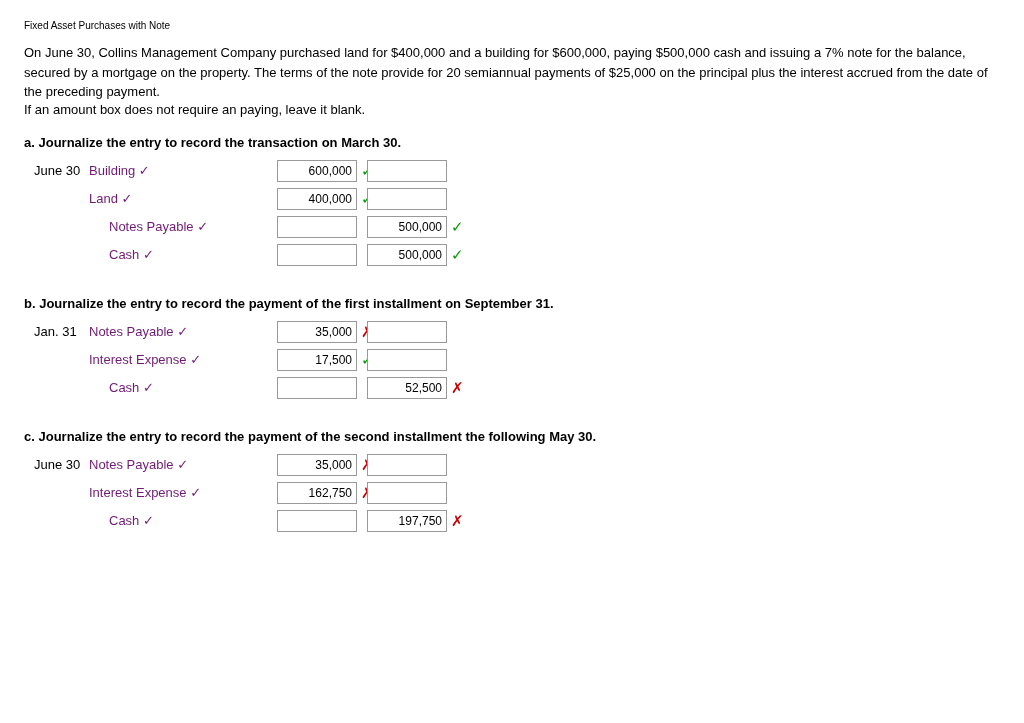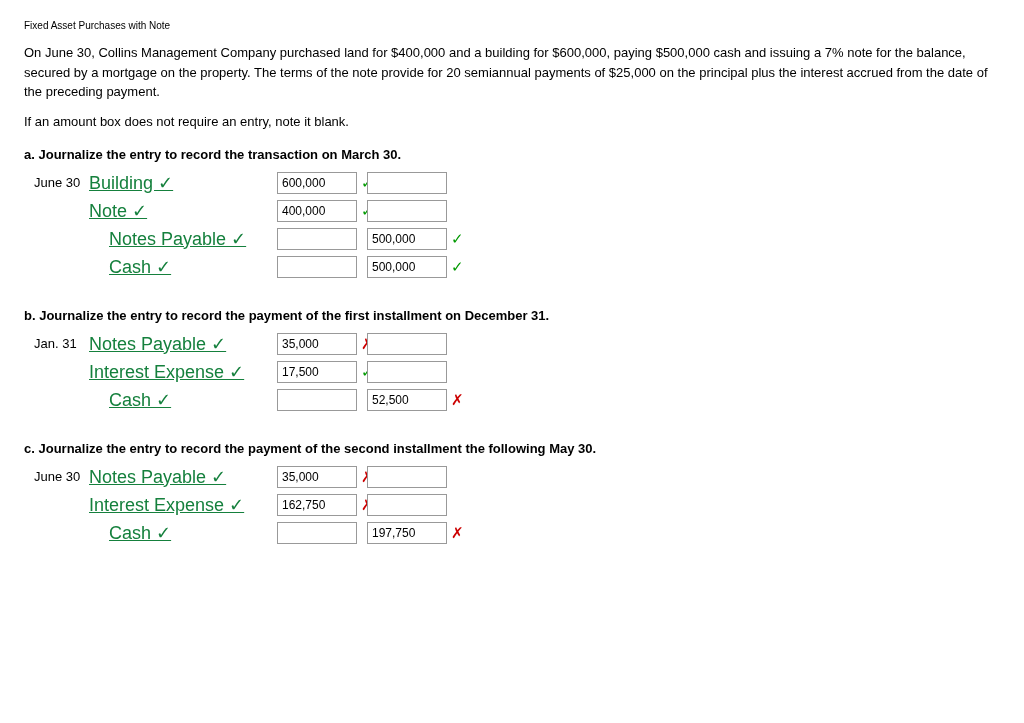--- a/index.html
+++ b/index.html
@@ -12,21 +12,20 @@
       width: 1024px;
       min-height: 723px;
     }
     .page-title {
       font-size: 10px;
       margin-bottom: 12px;
     }
     .intro-text {
       font-size: 13px;
       line-height: 1.5;
-      margin-bottom: 12px;
     }
     .instruction {
       font-size: 13px;
       margin-bottom: 18px;
     }
     .section-label {
       font-weight: bold;
       font-size: 13px;
       margin-bottom: 10px;
     }
@@ -44,23 +43,22 @@
     .date-col {
       width: 55px;
       font-size: 13px;
       flex-shrink: 0;
     }
     .account-col {
       width: 180px;
       flex-shrink: 0;
     }
     .account-link {
-      color: #15803d;
-      text-decoration: underline;
-      font-size: 18px;
+      color: #701a75;
+      font-size: 13px;
       cursor: pointer;
     }
     .account-link-indented {
       margin-left: 20px;
     }
     .debit-col {
       width: 90px;
       flex-shrink: 0;
       margin-left: 8px;
     }
@@ -77,41 +75,42 @@
       color: #cc0000;
       font-size: 15px;
       margin-left: 4px;
     }
     input[type="text"] {
       width: 80px;
       height: 22px;
       border: 1px solid #999;
       padding: 10px 4px;
       font-size: 12px;
+      text-align: right;
       color: #000;
     }
     input[type="text"].filled {
       background: #fff;
     }
     input[type="text"].empty {
       background: #fff;
     }
     .input-with-status {
       display: flex;
       align-items: center;
     }
   </style>
 </head>
 <body>
 
 <div class="page-title">Fixed Asset Purchases with Note</div>
 
 <p class="intro-text">On June 30, Collins Management Company purchased land for $400,000 and a building for $600,000, paying $500,000 cash and issuing a 7% note for the balance, secured by a mortgage on the property. The terms of the note provide for 20 semiannual payments of $25,000 on the principal plus the interest accrued from the date of the preceding payment.</p>
 
-<p class="instruction">If an amount box does not require an entry, note it blank.</p>
+<p class="instruction">If an amount box does not require an paying, leave it blank.</p>
 
 <div class="section">
   <p class="section-label">
     <strong>a.</strong> <span>Journalize the entry to record the transaction on March 30.</span>
   </p>
   <div class="journal-table">
 
     <div class="journal-row">
       <div class="date-col">June 30</div>
       <div class="account-col">
@@ -124,21 +123,21 @@
         </div>
       </div>
       <div class="credit-col">
         <input type="text" class="empty" value="" style="">
       </div>
     </div>
 
     <div class="journal-row">
       <div class="date-col"></div>
       <div class="account-col">
-        <span class="account-link">Note ✓</span>
+        <span class="account-link">Land ✓</span>
       </div>
       <div class="debit-col">
         <div class="input-with-status">
           <input type="text" class="filled" value="400,000" style="">
           <span class="check-icon">✓</span>
         </div>
       </div>
       <div class="credit-col">
         <input type="text" class="empty" value="" style="">
       </div>
@@ -173,21 +172,21 @@
           <input type="text" class="filled" value="500,000" style="">
           <span class="check-icon">✓</span>
         </div>
       </div>
     </div>
   </div>
 </div>
 
 <div class="section">
   <p class="section-label">
-    <strong>b.</strong> <span>Journalize the entry to record the payment of the first installment on December 31.</span>
+    <strong>b.</strong> <span>Journalize the entry to record the payment of the first installment on September 31.</span>
   </p>
   <div class="journal-table">
 
     <div class="journal-row">
       <div class="date-col">Jan. 31</div>
       <div class="account-col">
         <span class="account-link">Notes Payable ✓</span>
       </div>
       <div class="debit-col">
         <div class="input-with-status">

